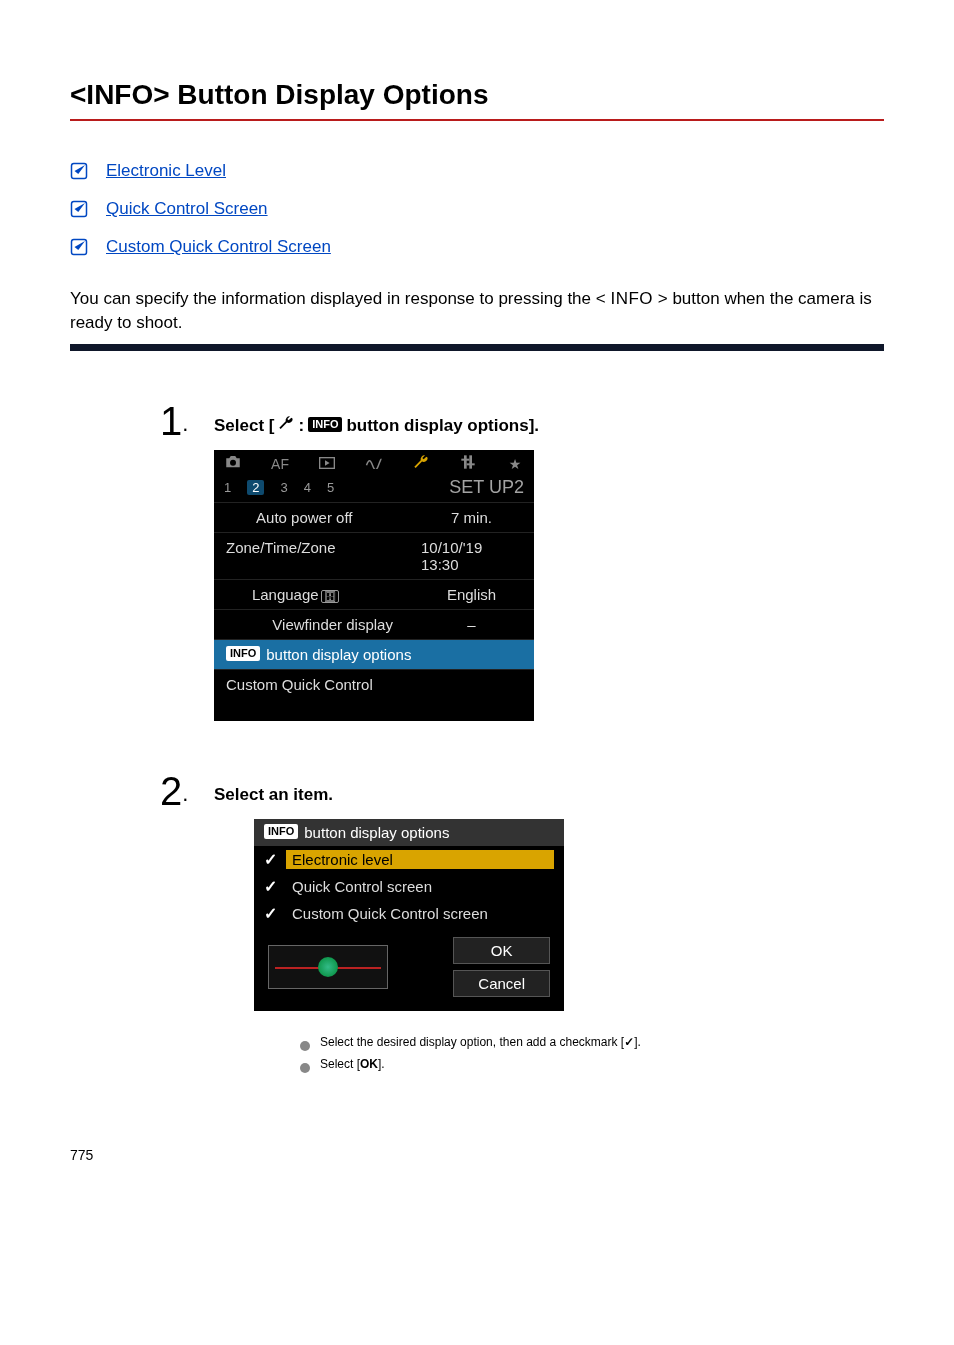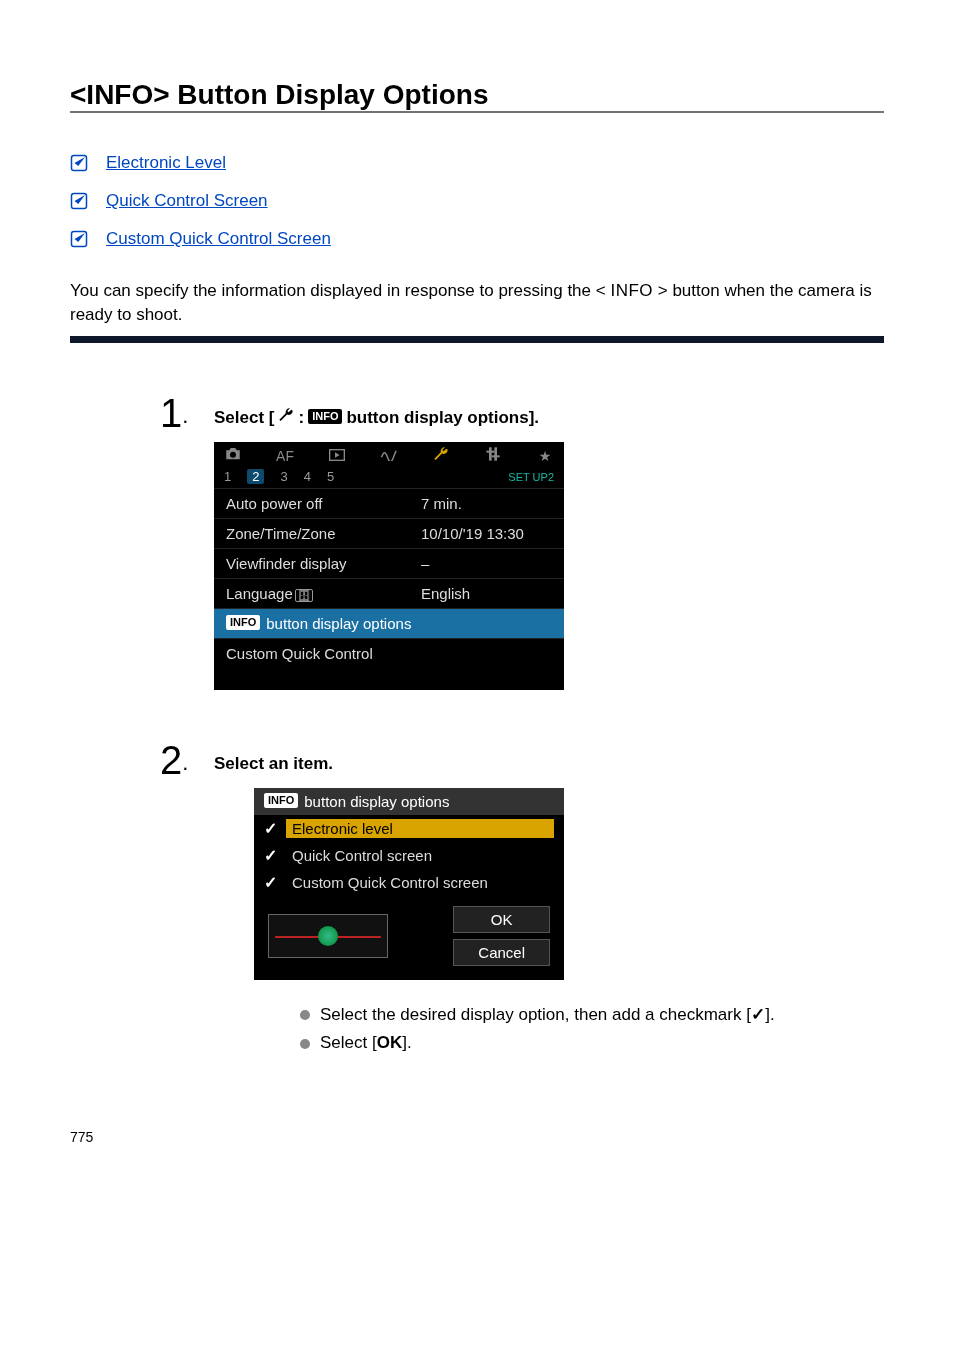--- a/index.html
+++ b/index.html
@@ -7,22 +7,22 @@
     font-family: Arial, Helvetica, sans-serif;
     margin: 0;
     padding: 60px 70px;
     background: #fff;
     color: #000;
     width: 954px;
   }
   .page-title {
     font-size: 28px;
     font-weight: bold;
-    border-bottom: 2px solid #737373;
-    padding-bottom: 0;
+    border-bottom: 2px solid #b91c1c;
+    padding-bottom: 8px;
     margin-bottom: 40px;
   }
   .toc { margin-bottom: 30px; }
   .toc-row {
     display: flex;
     align-items: center;
     gap: 18px;
     margin-bottom: 18px;
   }
   .toc-icon {
@@ -71,21 +71,21 @@
   .step-heading {
     font-size: 17px;
     font-weight: bold;
     margin-bottom: 14px;
     display: flex;
     align-items: center;
     gap: 4px;
     flex-wrap: wrap;
   }
   .menu-screen {
-    width: 350px;
+    width: 320px;
     background: #000;
     color: #fff;
     font-size: 15px;
     font-family: Arial, sans-serif;
   }
   .top-icons {
     display: flex;
     align-items: center;
     justify-content: space-between;
     padding: 4px 8px 2px;
@@ -95,25 +95,25 @@
   .top-icons .icon.active { color: #d9a400; }
   .sub-tabs {
     display: flex;
     align-items: center;
     padding: 2px 10px 4px;
     font-size: 13px;
     color: #999;
     gap: 16px;
   }
   .sub-tabs .t.active { color: #fff; background: #0e4a6e; padding: 0 5px; border-radius:2px;}
-  .sub-tabs .setlabel { margin-left: auto; color: #14b8a6; font-size: 11px; }
+  .sub-tabs .setlabel { margin-left: auto; color: #a3a3a3; font-size: 18px; }
   .menu-row {
     padding: 6px 12px;
     display: flex;
-    justify-content: flex-start;
+    justify-content: center;
     gap: 40px;
     color: #ddd;
     border-top: 1px solid #222;
   }
   .menu-row .label { flex: 0 0 155px; }
   .menu-row.selected { background: #1a6fa3; color: #fff; }
   .menu-footer { height: 22px; }
 
   .screen2 {
     width: 310px;
@@ -174,21 +174,21 @@
     color:#fff;
     border:1px solid #555;
     padding:4px 24px;
     font-size:15px;
     text-align:center;
   }
   .bullets { margin-top: 24px; margin-left: 40px; }
   .bullets li {
     list-style: none;
     position: relative;
-    font-size: 17px;
+    font-size: 12px;
     padding-left: 26px;
     margin-bottom: 8px;
   }
   .bullets li::before {
     content: "";
     width: 10px; height: 10px;
     background: #888;
     border-radius: 50%;
     position:absolute;
     left:6px; top:6px;
@@ -310,26 +310,26 @@
       </div>
       <div class="menu-row">
         <span class="label">Auto power off</span>
         <span>7 min.</span>
       </div>
       <div class="menu-row">
         <span class="label">Zone/Time/Zone</span>
         <span>10/10/'19 13:30</span>
       </div>
       <div class="menu-row">
+        <span class="label"><span>Language</span><span class="lang-icon">🗄</span></span>
+        <span>English</span>
+      </div>
+      <div class="menu-row">
         <span class="label">Viewfinder display</span>
         <span>–</span>
-      </div>
-      <div class="menu-row">
-        <span class="label"><span>Language</span><span class="lang-icon">🗄</span></span>
-        <span>English</span>
       </div>
       <div class="menu-row selected">
         <span class="label" style="flex:1;display:flex;align-items:center;gap:6px;">
           <span class="info-badge" style="background:#fff;color:#000;">INFO</span>
           <span>button display options</span>
         </span>
       </div>
       <div class="menu-row">
         <span class="label" style="flex:1">Custom Quick Control</span>
       </div>

